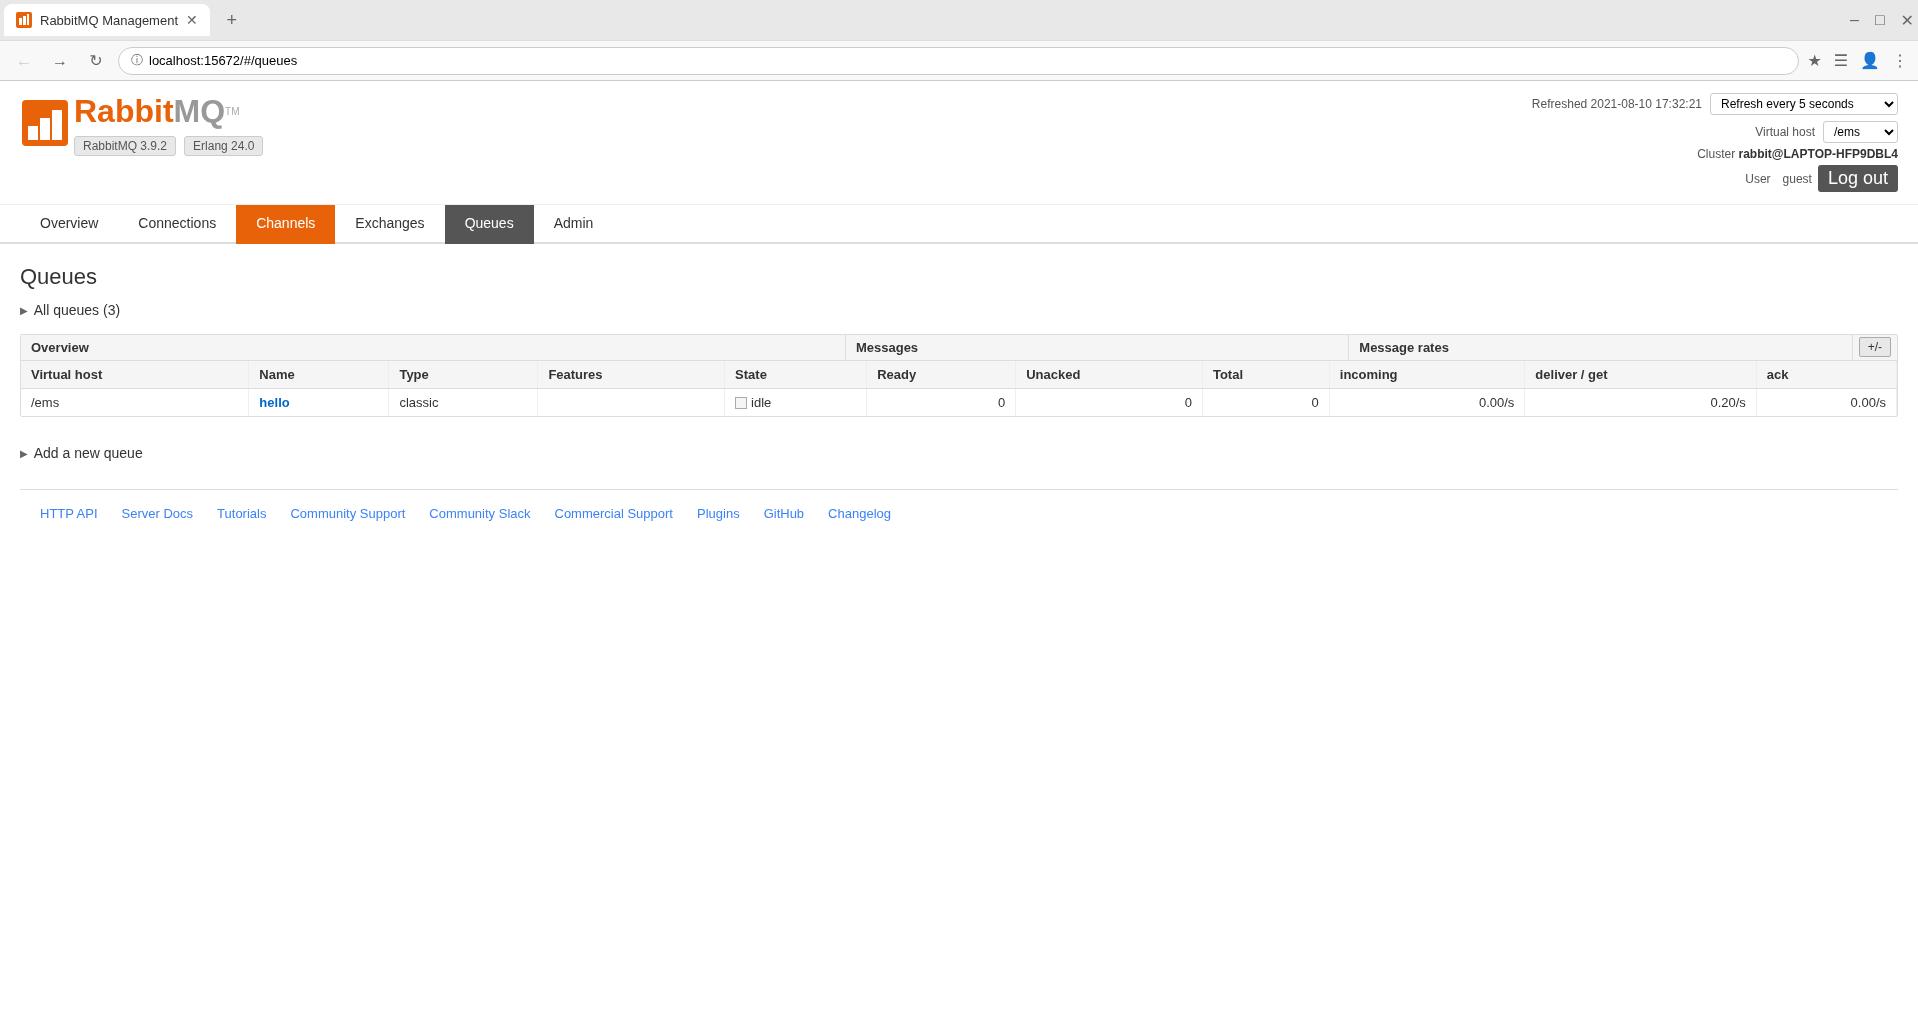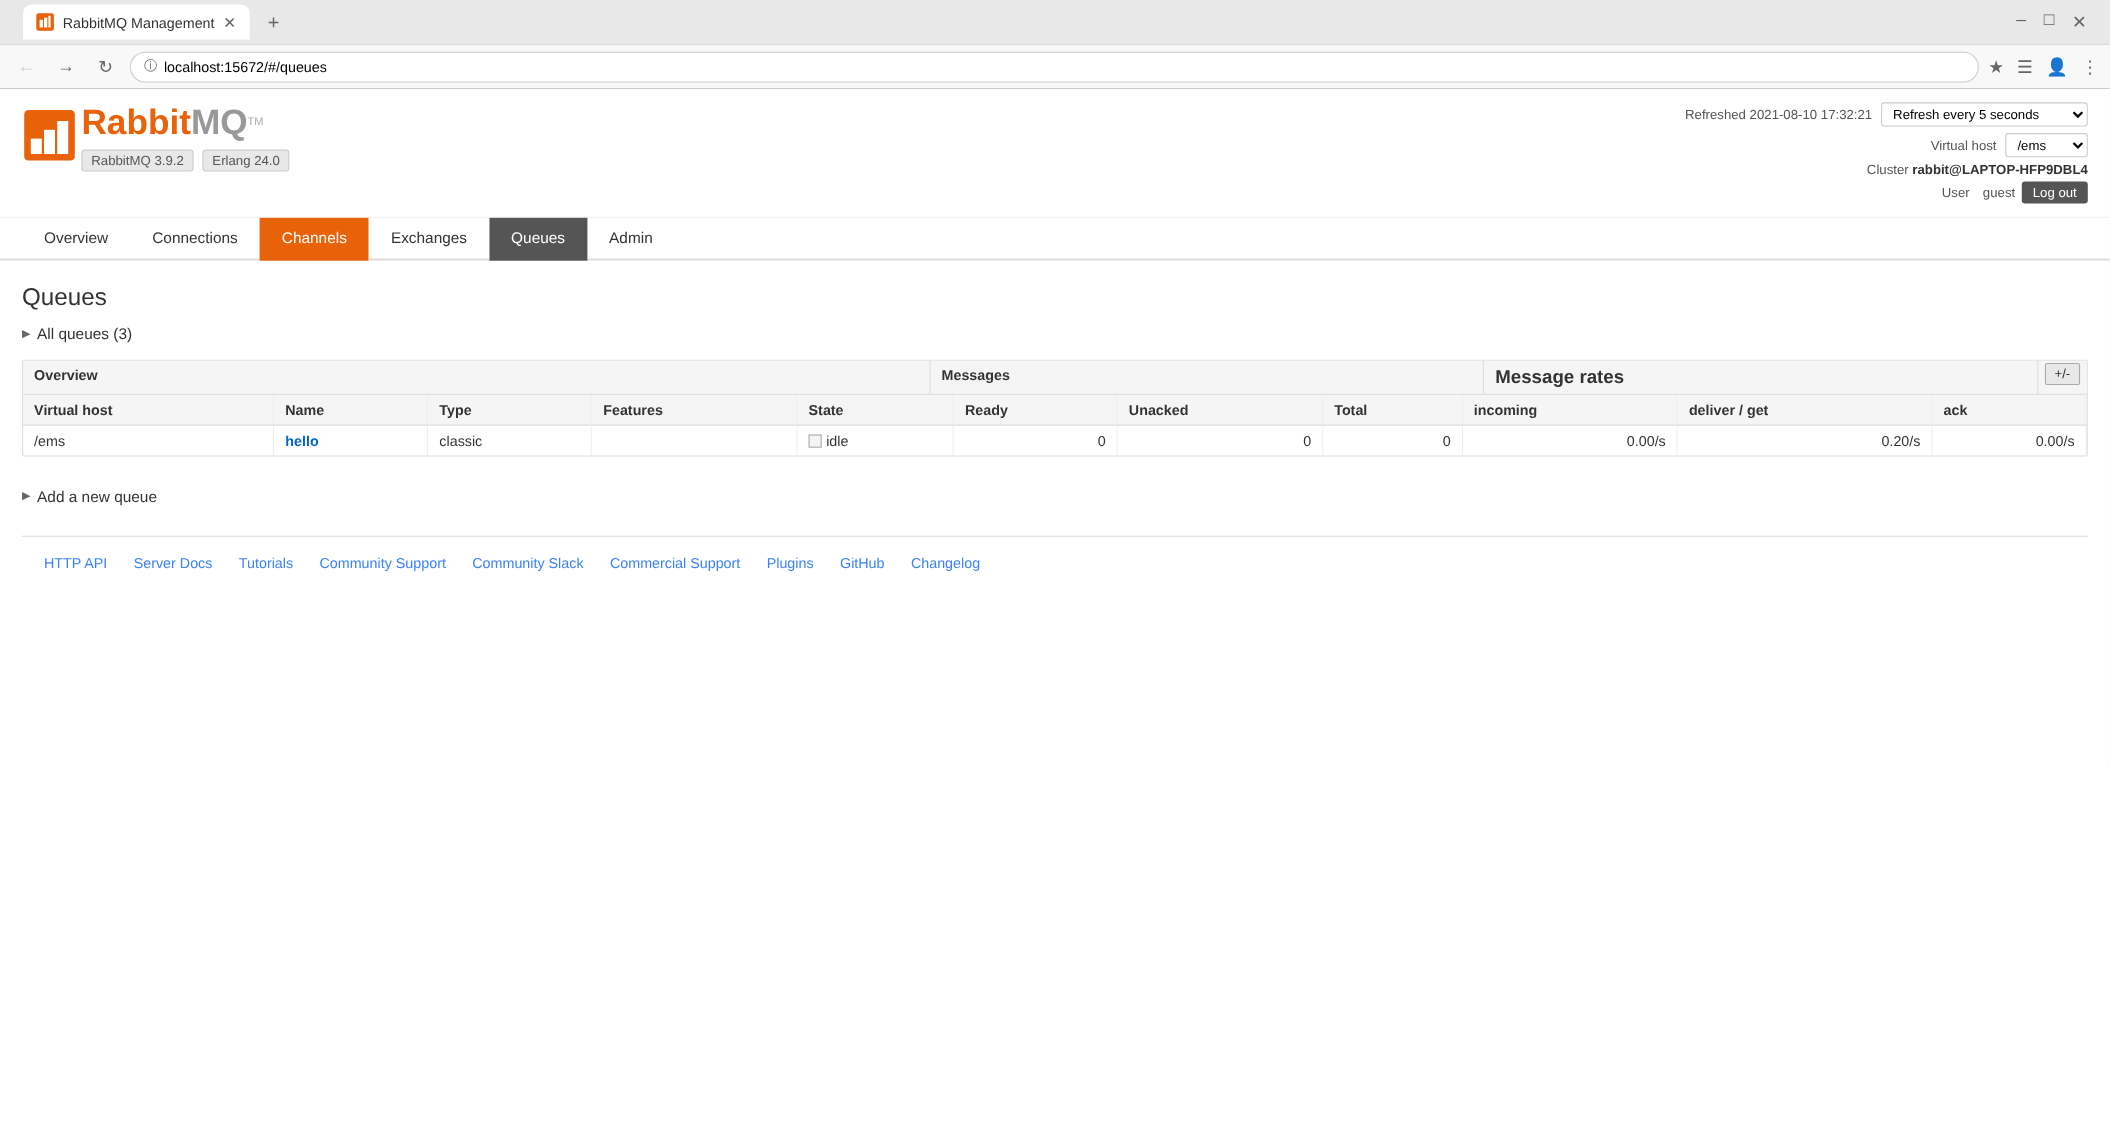--- a/index.html
+++ b/index.html
@@ -6,21 +6,21 @@
     body { font-family: Arial, sans-serif; font-size: 13px; background: #f0f0f0; color: #333; }
 
     
     .browser-chrome {
       background: #e8e8e8;
       border-bottom: 1px solid #ccc;
     }
     .browser-titlebar {
       display: flex;
       align-items: center;
-      padding: 6px 21px;
+      padding: 6px 4px;
       background: #e8e8e8;
       height: 40px;
     }
     .browser-tab {
       display: flex;
       align-items: center;
       background: white;
       border-radius: 8px 8px 0 0;
       padding: 6px 12px;
       font-size: 13px;
@@ -190,21 +190,21 @@
       align-items: center;
       justify-content: flex-end;
       gap: 6px;
     }
     .logout-btn {
       background: #555;
       color: white;
       border: none;
       border-radius: 3px;
       padding: 3px 10px;
-      font-size: 12px;
+      font-size: 18px;
       cursor: pointer;
     }
 
     
     .app-nav {
       background: white;
       border-bottom: 2px solid #ddd;
       display: flex;
       padding: 0 20px;
     }
@@ -450,21 +450,21 @@
     <div class="section-toggle">
       <span class="toggle-arrow">▶</span>
       <span>All queues (3)</span>
     </div>
 
     <div class="queues-table-wrapper">
 
       <div style="display:flex; border-bottom:1px solid #ddd; background:#f5f5f5;">
         <div style="flex:5; padding:5px 10px; font-weight:bold; font-size:13px; border-right:1px solid #ddd;">Overview</div>
         <div style="flex:3; padding:5px 10px; font-weight:bold; font-size:13px; border-right:1px solid #ddd;">Messages</div>
-        <div style="flex:3; padding:5px 10px; font-weight:bold; font-size:17px; border-right:1px solid #ddd;">Message rates</div>
+        <div style="flex:3; padding:5px 10px; font-weight:bold; font-size:13px; border-right:1px solid #ddd;">Message rates</div>
         <div style="padding:4px 6px;">
           <span style="border:1px solid #aaa; background:#e8e8e8; padding:2px 8px; cursor:pointer; font-size:12px; border-radius:2px;">+/-</span>
         </div>
       </div>
       <table class="queues-table">
         <thead>
           <tr>
             <th>Virtual host</th>
             <th>Name</th>
             <th>Type</th>

